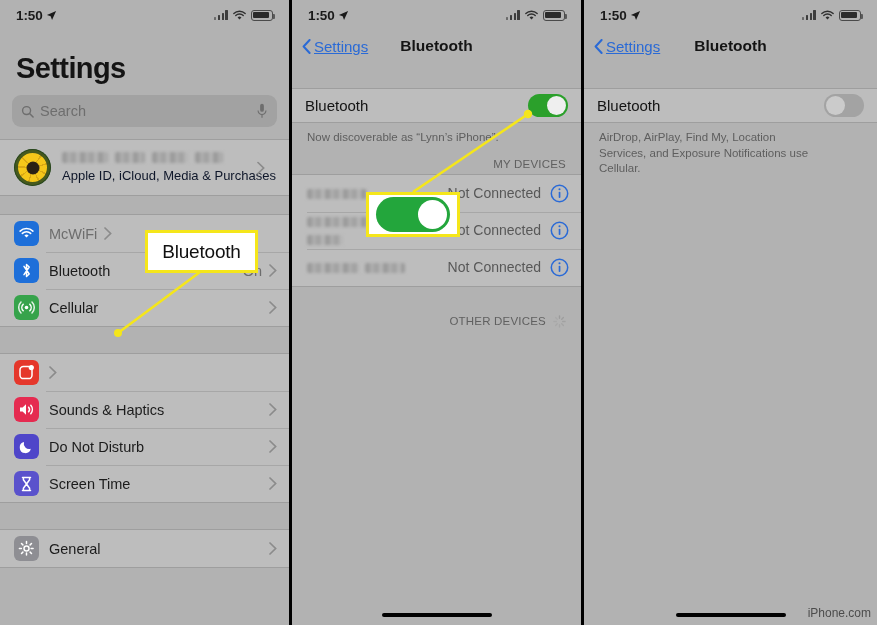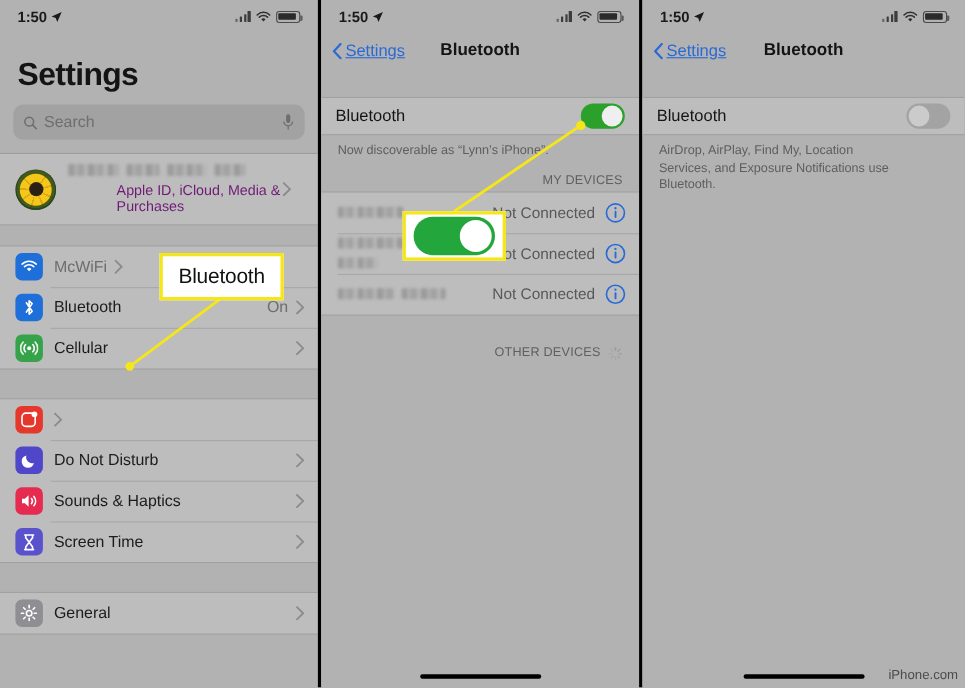--- a/index.html
+++ b/index.html
@@ -194,22 +194,21 @@
     display: flex; gap: 7px; margin-bottom: 5px;
   }
   .blur {
     background: repeating-linear-gradient(90deg,#9b9b9b 0 5px,#adadad 5px 9px,#a2a2a2 9px 14px,#b5b5b5 14px 18px);
     border-radius: 2px;
     filter: blur(1.6px);
     height: 11px;
   }
   .acct-sub {
     font-size: 13px;
-    color: #701a75;
-    margin-left: 44px;
+    color: #0f172a;
   }
   .acct-chev {
     position: absolute; right: 12px; top: 50%; transform: translateY(-50%);
   }
 
   
   .navbar {
     height: 32px;
     display: flex;
     align-items: center;
@@ -470,38 +469,38 @@
             <svg width="17" height="17" viewBox="0 0 17 17">
               <rect x="2" y="2.6" width="12" height="12" rx="3.4" stroke="#fff" fill="none" stroke-width="1.5" stroke-linecap="round" stroke-linejoin="round"></rect>
               <circle cx="13.3" cy="3.6" r="2.6" fill="#fff"></circle>
             </svg>
           </span>
           <svg class="chev" viewBox="0 0 8 13">
             <polyline points="1,1 6.6,6.5 1,12" stroke="#8b8b8b" stroke-width="1.7" fill="none" stroke-linecap="round"></polyline>
           </svg>
         </div>
         <div class="row">
-          <span class="ico" style="background: rgb(79, 70, 201);">
-            <svg width="15" height="15" viewBox="0 0 15 15">
-              <path d="M11.8 9.8A5.4 5.4 0 0 1 5 3.1a5.6 5.6 0 1 0 6.8 6.7z" fill="#fff"></path>
-            </svg>
-          </span>
-          <span class="row-label">Do Not Disturb</span>
-          <svg class="chev" viewBox="0 0 8 13">
-            <polyline points="1,1 6.6,6.5 1,12" stroke="#8b8b8b" stroke-width="1.7" fill="none" stroke-linecap="round"></polyline>
-          </svg>
-        </div>
-        <div class="row">
           <span class="ico" style="background: rgb(229, 43, 80);">
             <svg width="18" height="15" viewBox="0 0 18 15">
               <path d="M2 5.5h2.6L8 2.3v10.4L4.6 9.5H2z" fill="#fff"></path>
               <path d="M10.6 5.2a3.6 3.6 0 0 1 0 4.6M12.8 3.3a6.5 6.5 0 0 1 0 8.4" stroke="#fff" fill="none" stroke-width="1.5" stroke-linecap="round" stroke-linejoin="round"></path>
             </svg>
           </span>
           <span class="row-label">Sounds &amp; Haptics</span>
+          <svg class="chev" viewBox="0 0 8 13">
+            <polyline points="1,1 6.6,6.5 1,12" stroke="#8b8b8b" stroke-width="1.7" fill="none" stroke-linecap="round"></polyline>
+          </svg>
+        </div>
+        <div class="row">
+          <span class="ico" style="background: rgb(79, 70, 201);">
+            <svg width="15" height="15" viewBox="0 0 15 15">
+              <path d="M11.8 9.8A5.4 5.4 0 0 1 5 3.1a5.6 5.6 0 1 0 6.8 6.7z" fill="#fff"></path>
+            </svg>
+          </span>
+          <span class="row-label">Do Not Disturb</span>
           <svg class="chev" viewBox="0 0 8 13">
             <polyline points="1,1 6.6,6.5 1,12" stroke="#8b8b8b" stroke-width="1.7" fill="none" stroke-linecap="round"></polyline>
           </svg>
         </div>
         <div class="row">
           <span class="ico" style="background: rgb(90, 82, 204);">
             <svg width="13" height="16" viewBox="0 0 13 16">
               <path d="M2.5 1.4h8M2.5 14.6h8M3.4 1.4v2.4L6.5 8l3.1-4.2V1.4M3.4 14.6v-2.4L6.5 8l3.1 4.2v2.4" stroke="#fff" fill="none" stroke-width="1.5" stroke-linecap="round" stroke-linejoin="round"></path>
             </svg>
           </span>
@@ -670,21 +669,21 @@
       <div class="nav-title">Bluetooth</div>
     </div>
 
     <div class="nav-spacer"></div>
 
     <div class="bt-row">
       <span class="lbl">Bluetooth</span>
       <span class="toggle-off"></span>
     </div>
 
-    <div class="footnote" style="max-width:255px">AirDrop, AirPlay, Find My, Location Services, and Exposure Notifications use Bluetooth.</div>
+    <div class="footnote" style="max-width:255px">AirDrop, AirPlay, Find My, Location Services, and Exposure Notifications use Cellular.</div>
 
     <div class="home-bar"></div>
   </div>
 
   <svg class="leader" width="877" height="625">
     <line x1="200" y1="272" x2="118" y2="333" stroke="#f5e61a" stroke-width="2.6"></line>
     <circle cx="118" cy="333" r="4" fill="#f5e61a"></circle>
     <line x1="413" y1="192" x2="528" y2="114" stroke="#f5e61a" stroke-width="2.6"></line>
     <circle cx="528" cy="114" r="4.2" fill="#f5e61a"></circle>
   </svg>

